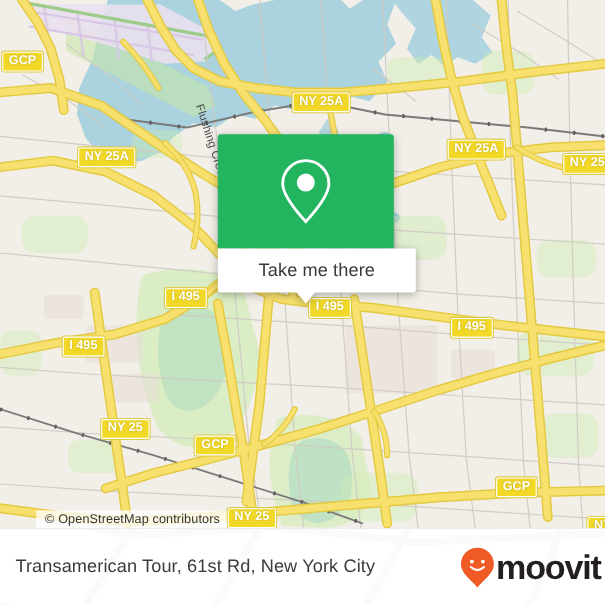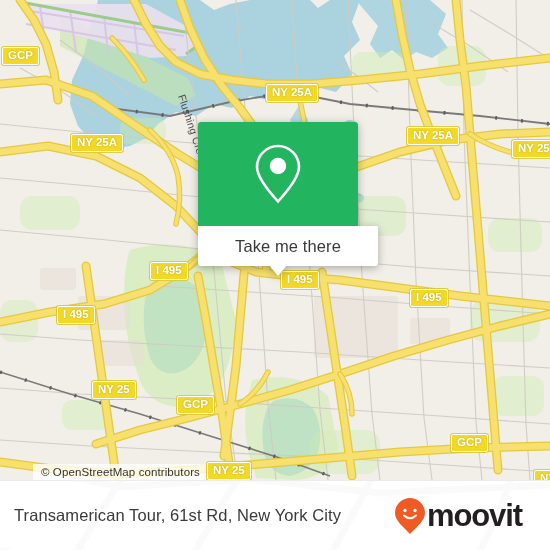--- a/index.html
+++ b/index.html
@@ -72,21 +72,21 @@
     border-top:1px solid #ececec;
   }
   #footer-wm{
     position:absolute; left:0; top:-60px; width:550px; height:190px;
     opacity:.055; pointer-events:none;
   }
   #footer-inner{
     position:relative; z-index:3;
     width:100%; height:100%;
     display:flex; align-items:center; justify-content:space-between;
-    padding:0 28px 0 14px;
+    padding:0 4px 0 14px;
   }
   #footer-title{
     font-size:16.5px; color:#3b3b3b; letter-spacing:.1px; white-space:nowrap;
   }
   #logo{ display:flex; align-items:center; gap:1px; }
   #logo-word{
     font-size:31px; font-weight:bold; color:#231f20;
     letter-spacing:-1.1px; line-height:1;
   }
 </style>

